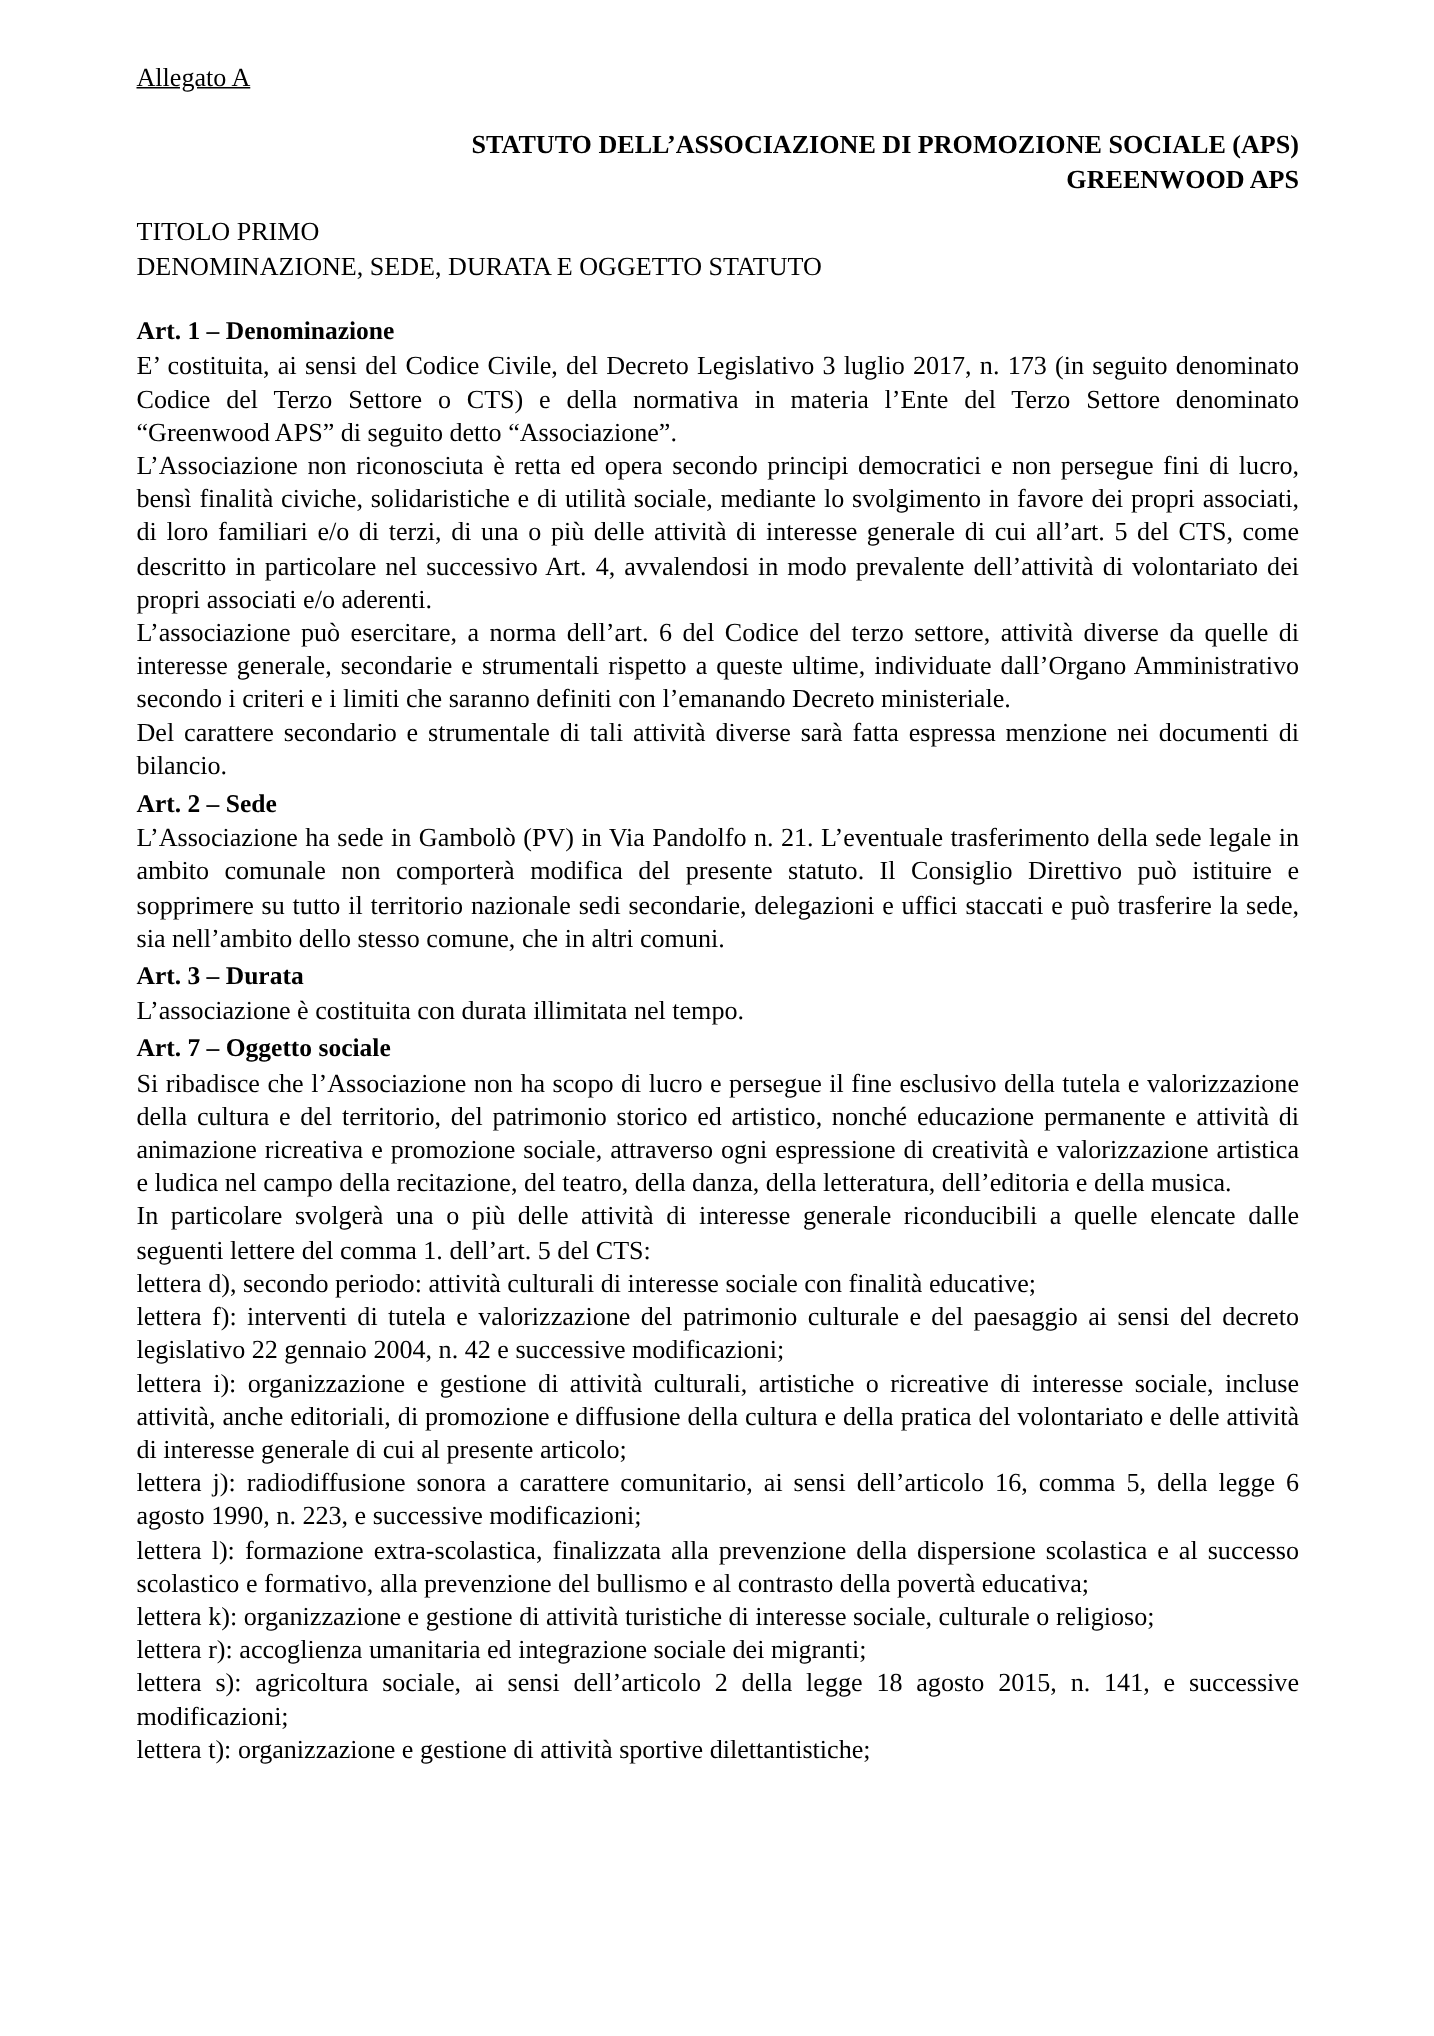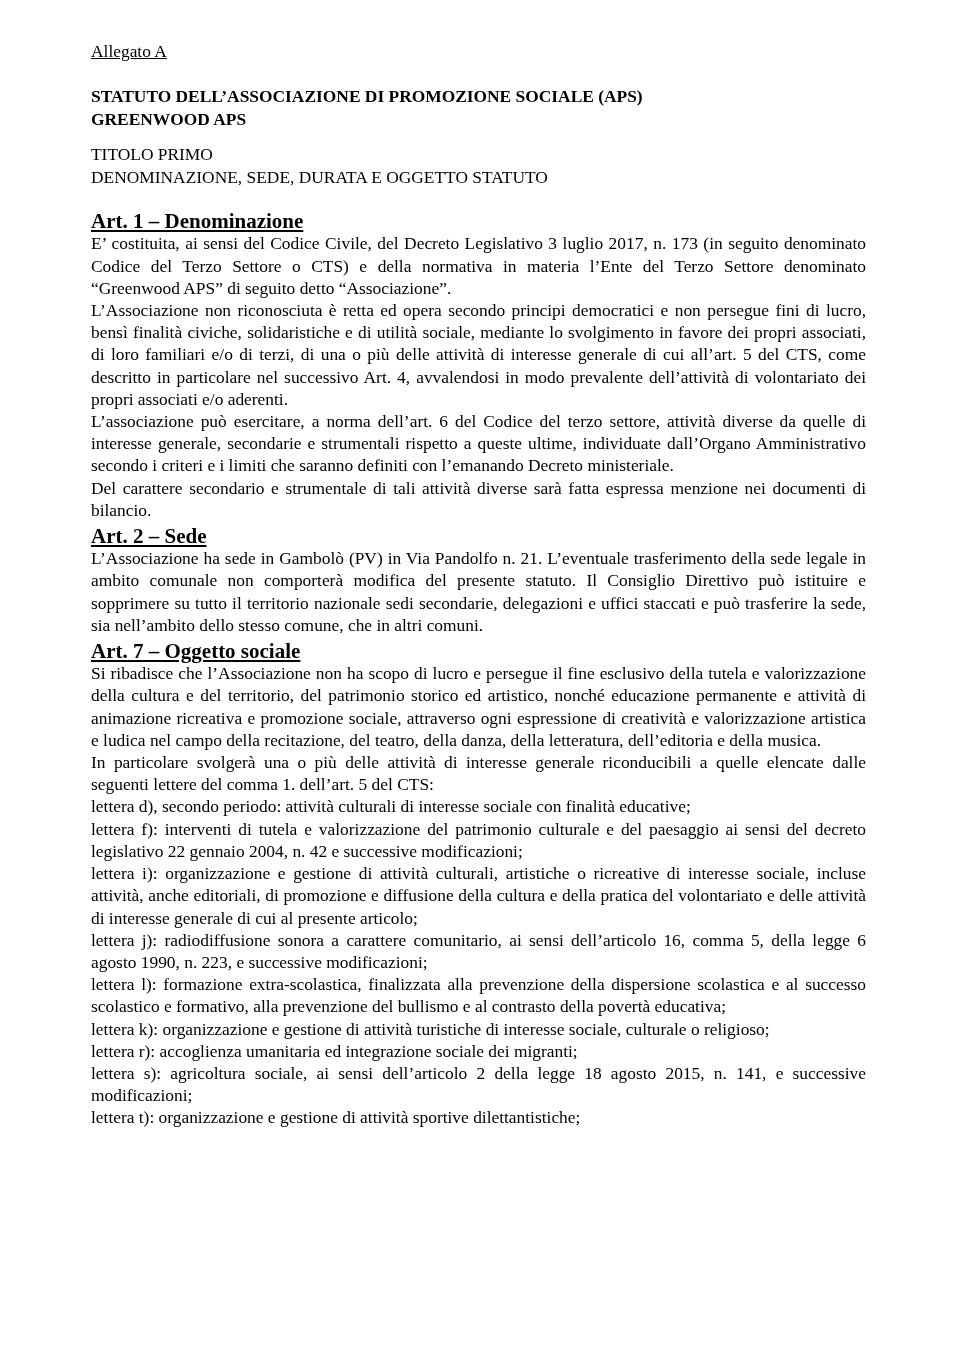--- a/index.html
+++ b/index.html
@@ -11,29 +11,29 @@
     .page {
       position: relative;
       width: 956px; height: 967px;
       box-sizing: border-box;
       padding: 40px 90px 0 91px;
       font-size: 17.4px;
       line-height: 22.2px;
     }
     .annex { text-decoration: underline; margin: 0; }
     .doc-title {
-      text-align: left; font-weight: bold; margin: 23px 0 0 0;
+      text-align: right; font-weight: bold; margin: 23px 0 0 0;
       line-height: 22.5px;
     }
     .titolo {
       margin: 13px 0 0 0; line-height: 22.5px;
     }
     .article { margin-top: 4px; }
     .article h2 {
-      font-size: 21px; font-weight: bold; margin: 0; line-height: 22.2px; text-decoration: underline;
+      font-size: 17px; font-weight: bold; margin: 0; line-height: 22.2px;
     }
     .article p {
       margin: 0; text-align: justify; line-height: 22.2px;
     }
     #art1 { margin-top: 22px; }
   </style>
 </head>
 <body>
 
 <div class="page">
@@ -55,20 +55,24 @@
     <p>L’Associazione non riconosciuta è retta ed opera secondo principi democratici e non persegue fini di lucro, bensì finalità civiche, solidaristiche e di utilità sociale, mediante lo svolgimento in favore dei propri associati, di loro familiari e/o di terzi, di una o più delle attività di interesse generale di cui all’art. 5 del CTS, come descritto in particolare nel successivo Art. 4, avvalendosi in modo prevalente dell’attività di volontariato dei propri associati e/o aderenti.</p>
     <p>L’associazione può esercitare, a norma dell’art. 6 del Codice del terzo settore, attività diverse da quelle di interesse generale, secondarie e strumentali rispetto a queste ultime, individuate dall’Organo Amministrativo secondo i criteri e i limiti che saranno definiti con l’emanando Decreto ministeriale.</p>
     <p>Del carattere secondario e strumentale di tali attività diverse sarà fatta espressa menzione nei documenti di bilancio.</p>
   </div>
 
   <div class="article">
     <h2>Art. 2 – Sede</h2>
     <p>L’Associazione ha sede in Gambolò (PV) in Via Pandolfo n. 21. L’eventuale trasferimento della sede legale in ambito comunale non comporterà modifica del presente statuto. Il Consiglio Direttivo può istituire e sopprimere su tutto il territorio nazionale sedi secondarie, delegazioni e uffici staccati e può trasferire la sede, sia nell’ambito dello stesso comune, che in altri comuni.</p>
   </div>
 
+  <div class="article">
+    <h2>Art. 3 – Durata</h2>
+    <p>L’associazione è costituita con durata illimitata nel tempo.</p>
+  </div>
 
   <div class="article">
     <h2>Art. 7 – Oggetto sociale</h2>
     <p>Si ribadisce che l’Associazione non ha scopo di lucro e persegue il fine esclusivo della tutela e valorizzazione della cultura e del territorio, del patrimonio storico ed artistico, nonché educazione permanente e attività di animazione ricreativa e promozione sociale, attraverso ogni espressione di creatività e valorizzazione artistica e ludica nel campo della recitazione, del teatro, della danza, della letteratura, dell’editoria e della musica.</p>
     <p>In particolare svolgerà una o più delle attività di interesse generale riconducibili a quelle elencate dalle seguenti lettere del comma 1. dell’art. 5 del CTS:</p>
     <p>lettera d), secondo periodo: attività culturali di interesse sociale con finalità educative;</p>
     <p>lettera f): interventi di tutela e valorizzazione del patrimonio culturale e del paesaggio ai sensi del decreto legislativo 22 gennaio 2004, n. 42 e successive modificazioni;</p>
     <p>lettera i): organizzazione e gestione di attività culturali, artistiche o ricreative di interesse sociale, incluse attività, anche editoriali, di promozione e diffusione della cultura e della pratica del volontariato e delle attività di interesse generale di cui al presente articolo;</p>
     <p>lettera j): radiodiffusione sonora a carattere comunitario, ai sensi dell’articolo 16, comma 5, della legge 6 agosto 1990, n. 223, e successive modificazioni;</p>
     <p>lettera l): formazione extra-scolastica, finalizzata alla prevenzione della dispersione scolastica e al successo scolastico e formativo, alla prevenzione del bullismo e al contrasto della povertà educativa;</p>

